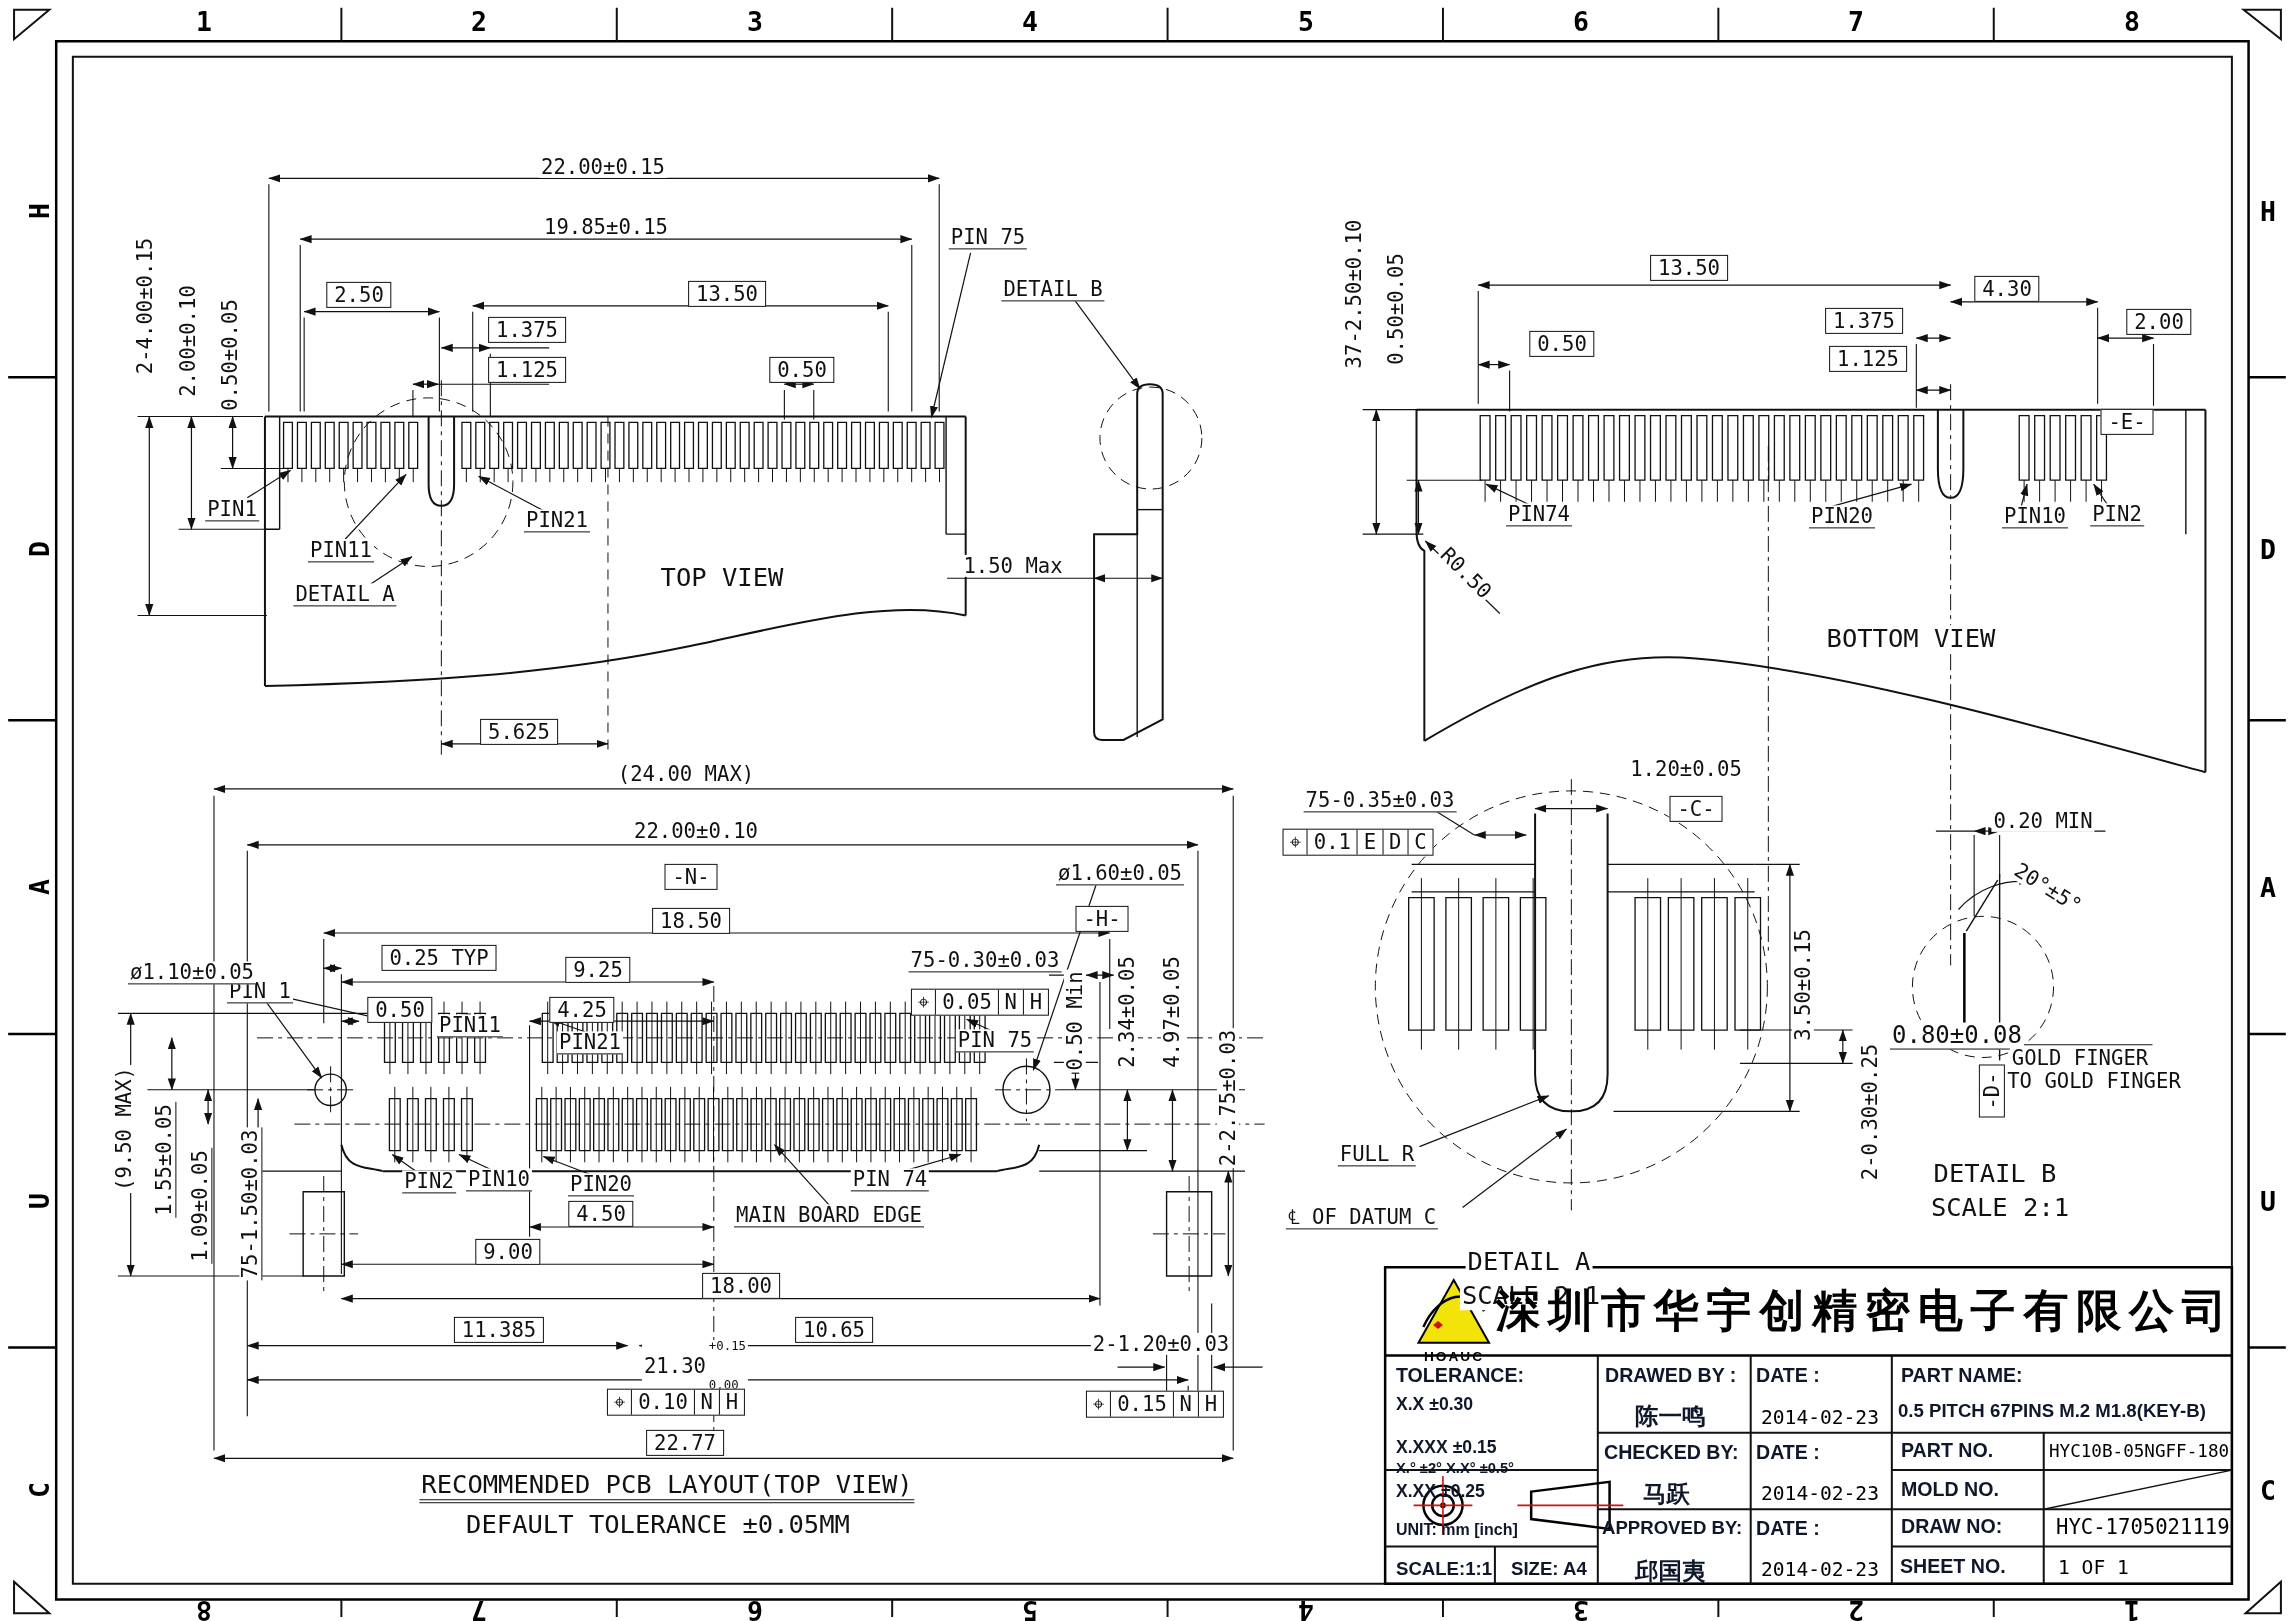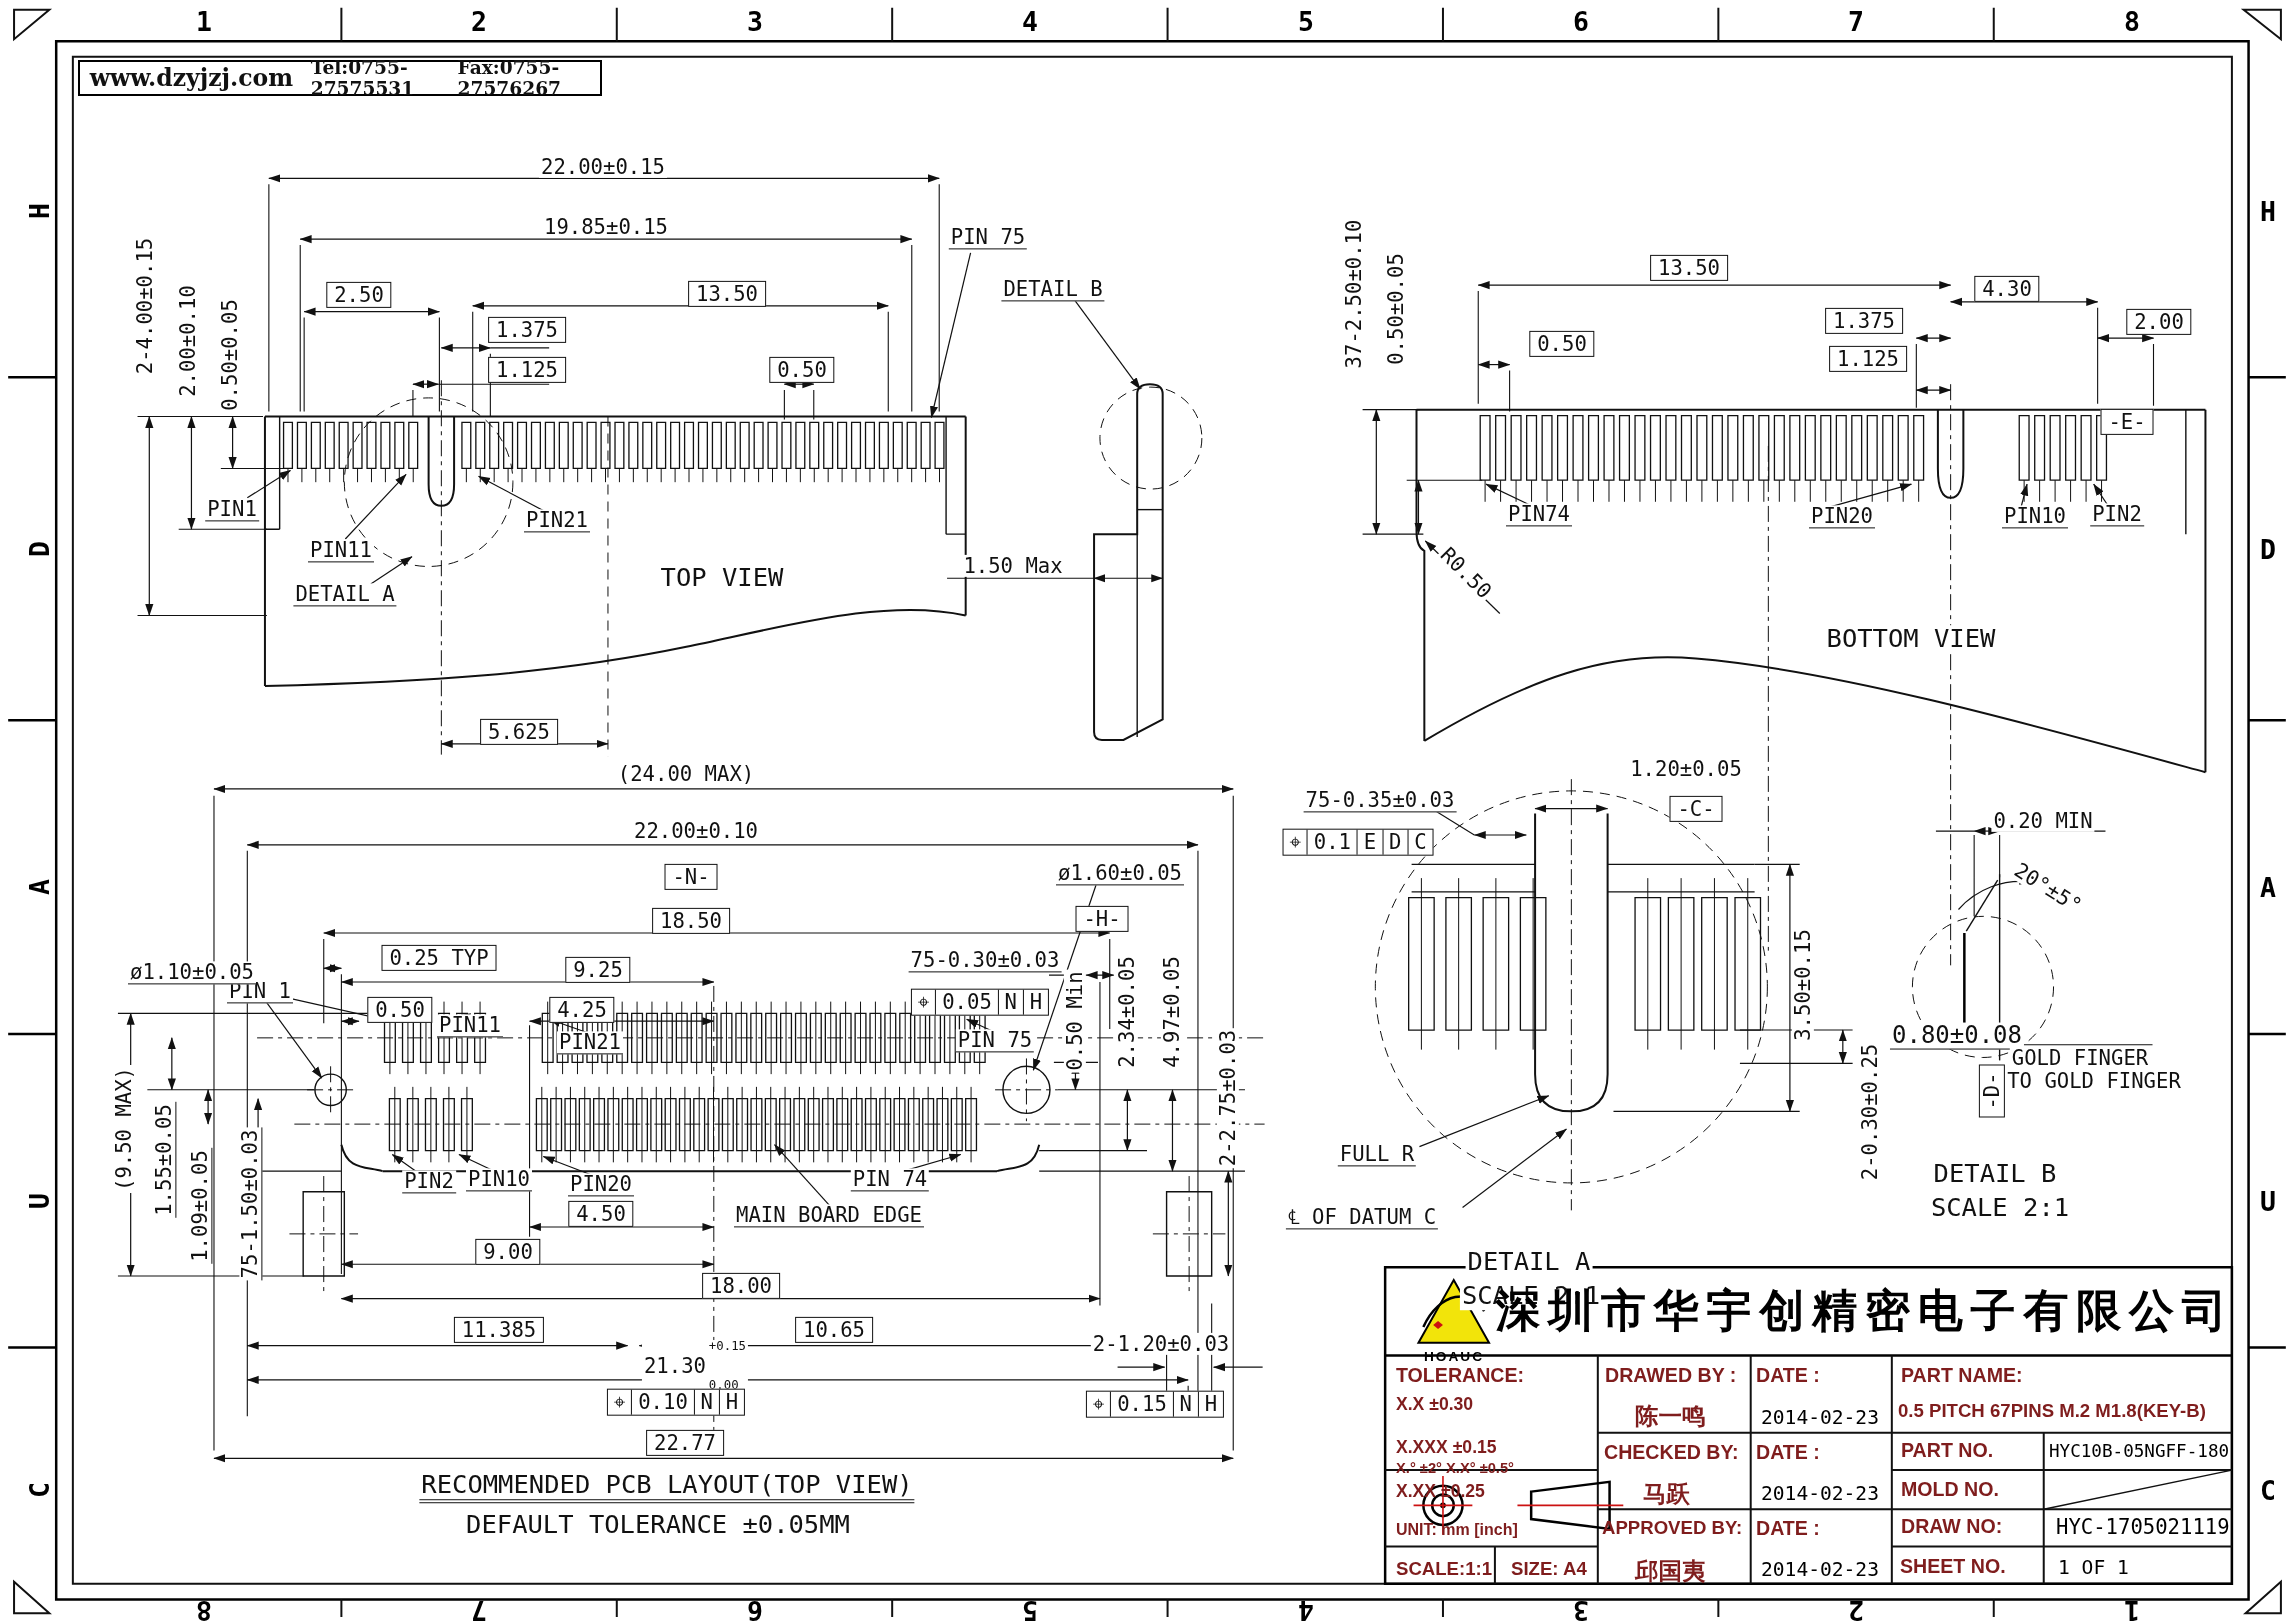--- a/index.html
+++ b/index.html
@@ -10,21 +10,21 @@
   .lb{position:absolute;white-space:nowrap;background:#fff;padding:0 2px;line-height:1.08;
       transform:translate(-50%,-50%);color:#111;}
   .lb.box{border:1.6px solid #111;padding:1px 6.9px;}
   .lb.ul{border-bottom:1.6px solid #111;}
   .lb.du{border-bottom:4.9px double #111;}
   .gdt{position:absolute;transform:translate(-50%,-50%);display:flex;border:1.6px solid #111;background:#fff;line-height:1.1;}
   .gdt span{padding:1px 5.9px;border-right:1.6px solid #111;}
   .gdt span:last-child{border-right:none;}
   .stackwrap{display:inline-flex;align-items:center;}
   .tolstack{display:inline-flex;flex-direction:column;font-size:0.6em;line-height:1.05;margin-left:2.9px;gap:26px;}
-  .tb{position:absolute;font-family:"Liberation Sans",sans-serif;font-weight:bold;white-space:nowrap;color:#7f1d1d;}
+  .tb{position:absolute;font-family:"Liberation Sans",sans-serif;font-weight:bold;white-space:nowrap;color:#0f172a;}
   .tbv{position:absolute;font-family:"DejaVu Sans Mono",monospace;white-space:nowrap;color:#000;}
   .zone{position:absolute;font-family:"DejaVu Sans Mono",monospace;font-weight:bold;font-size:26.5px;
         transform:translate(-50%,-50%);color:#000;}
   .hdr{position:absolute;left:78px;top:60px;width:500px;height:32px;border:2.5px solid #000;
        display:flex;align-items:center;gap:17.6px;padding:0 9.8px;background:#fff;}
   .hdr b{font-family:"DejaVu Serif","Liberation Serif",serif;font-size:23.5px;}
   .hdr i{font-style:normal;font-family:"DejaVu Serif","Liberation Serif",serif;font-size:18.6px;font-weight:bold;}
   .company{position:absolute;left:1865px;top:1311px;transform:translate(-50%,-50%);
            font-family:"Liberation Sans",sans-serif;font-weight:bold;font-size:45px;letter-spacing:7.8px;white-space:nowrap;color:#000;}
   .logotxt{position:absolute;left:1454px;top:1349px;transform:translate(-50%,0);
@@ -591,25 +591,20 @@
 
     <circle cx="1472" cy="1536" r="20" class="s25"></circle>
     <circle cx="1472" cy="1536" r="11" class="s25"></circle>
     <circle cx="1472" cy="1536" r="3" fill="#000" stroke="none"></circle>
     <path class="red" d="M1442,1536H1502 M1472,1506V1566"></path>
     <path class="s25" d="M1562,1522 L1642,1512 L1642,1560 L1562,1550 Z"></path>
     <line class="red" x1="1548" y1="1536" x2="1656" y2="1536"></line>
   </g>
 </svg>
 
-<div class="hdr">
-  <b>www.dzyjzj.com</b>
-  <i>Tel:0755-27575531</i>
-  <i>Fax:0755-27576267</i>
-</div>
 
 <div id="labels">
       <div class="lb" style="font-size: 20.6px; left: 603px; top: 167px; transform: translate(-50%, -50%);">22.00±0.15</div>
       <div class="lb" style="font-size: 20.6px; left: 606px; top: 227px; transform: translate(-50%, -50%);">19.85±0.15</div>
       <div class="lb box" style="font-size: 20.6px; left: 359px; top: 295px; transform: translate(-50%, -50%);">2.50</div>
       <div class="lb box" style="font-size: 20.6px; left: 727px; top: 294px; transform: translate(-50%, -50%);">13.50</div>
       <div class="lb box" style="font-size: 20.6px; left: 527px; top: 330px; transform: translate(-50%, -50%);">1.375</div>
       <div class="lb box" style="font-size: 20.6px; left: 527px; top: 370px; transform: translate(-50%, -50%);">1.125</div>
       <div class="lb box" style="font-size: 20.6px; left: 802px; top: 370px; transform: translate(-50%, -50%);">0.50</div>
       <div class="lb ul" style="font-size: 20.6px; left: 988px; top: 238px; transform: translate(-50%, -50%);">PIN 75</div>

